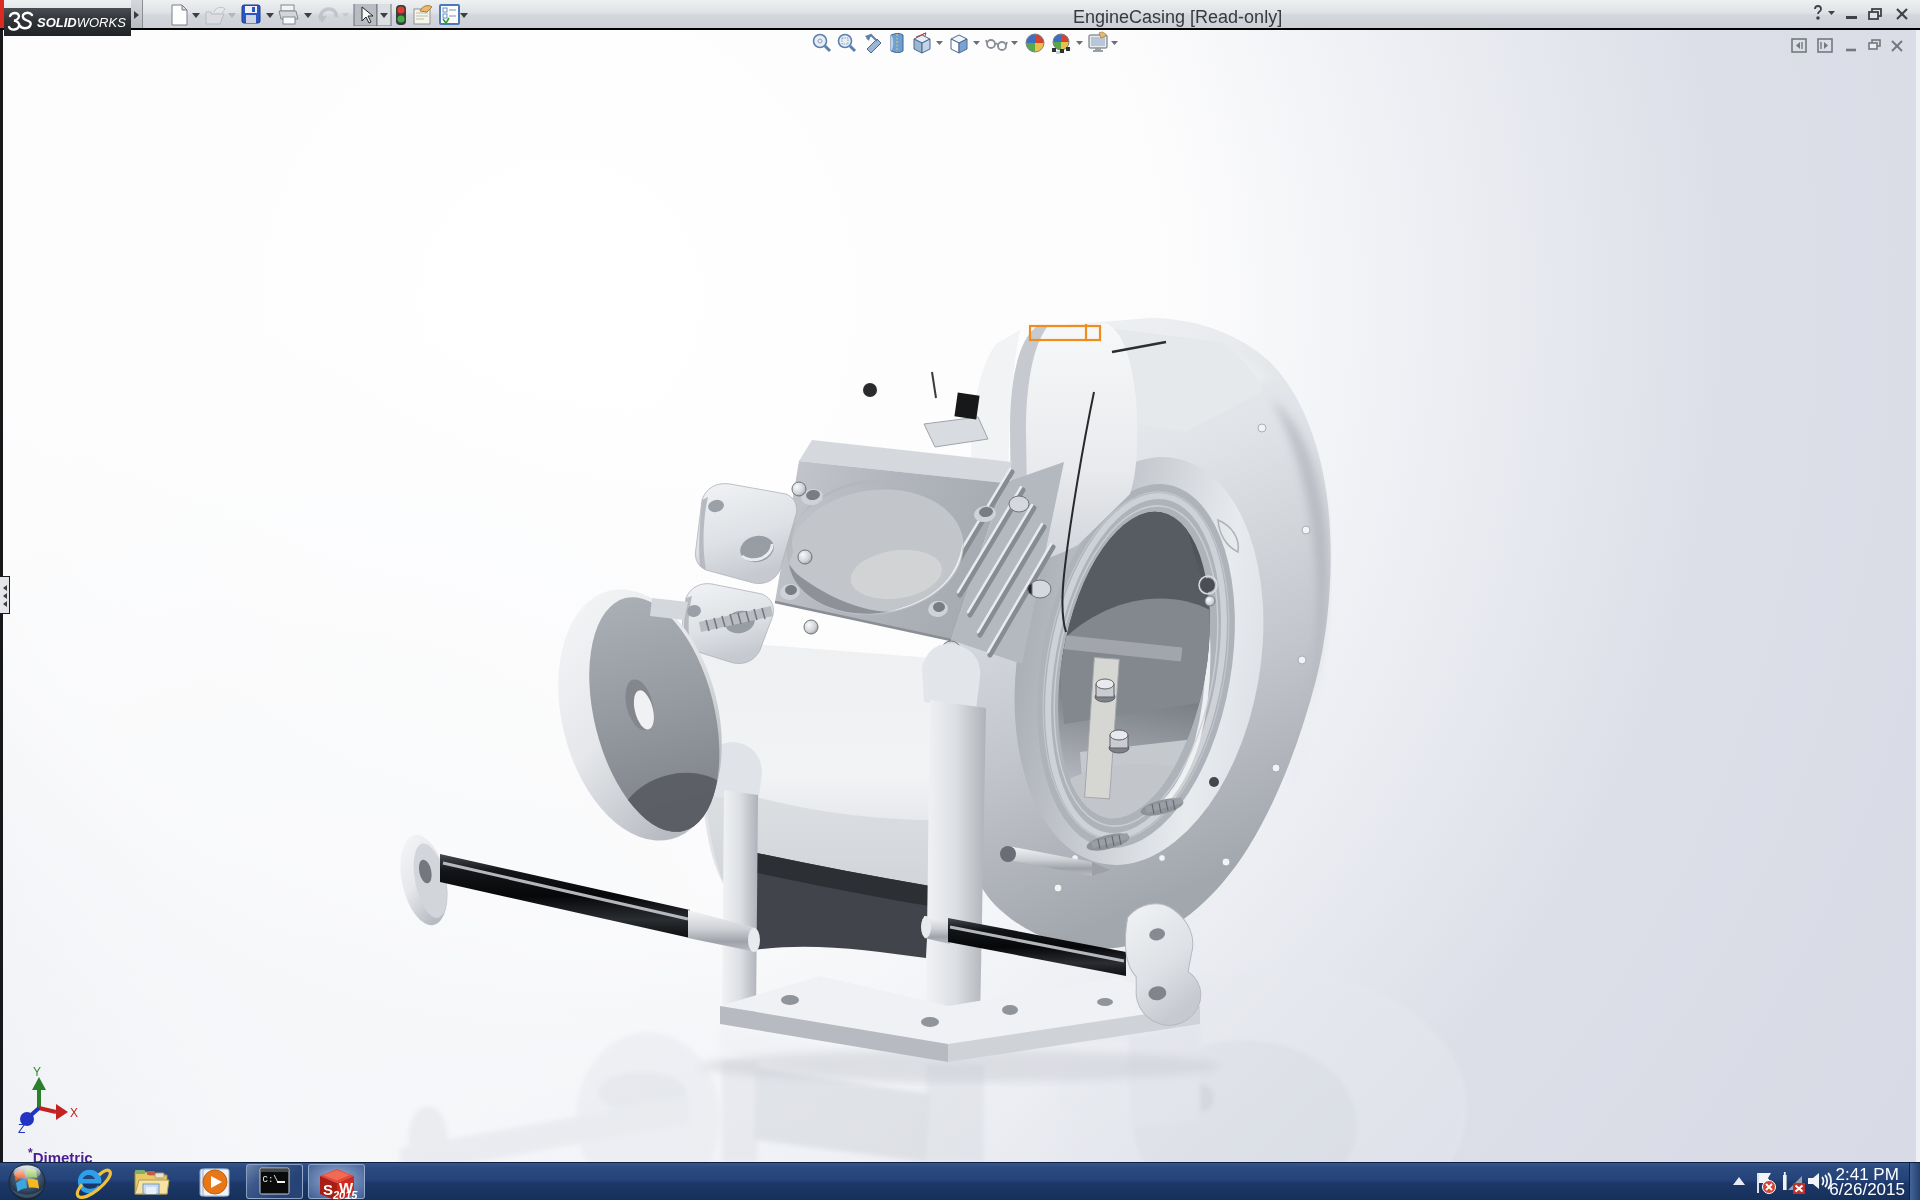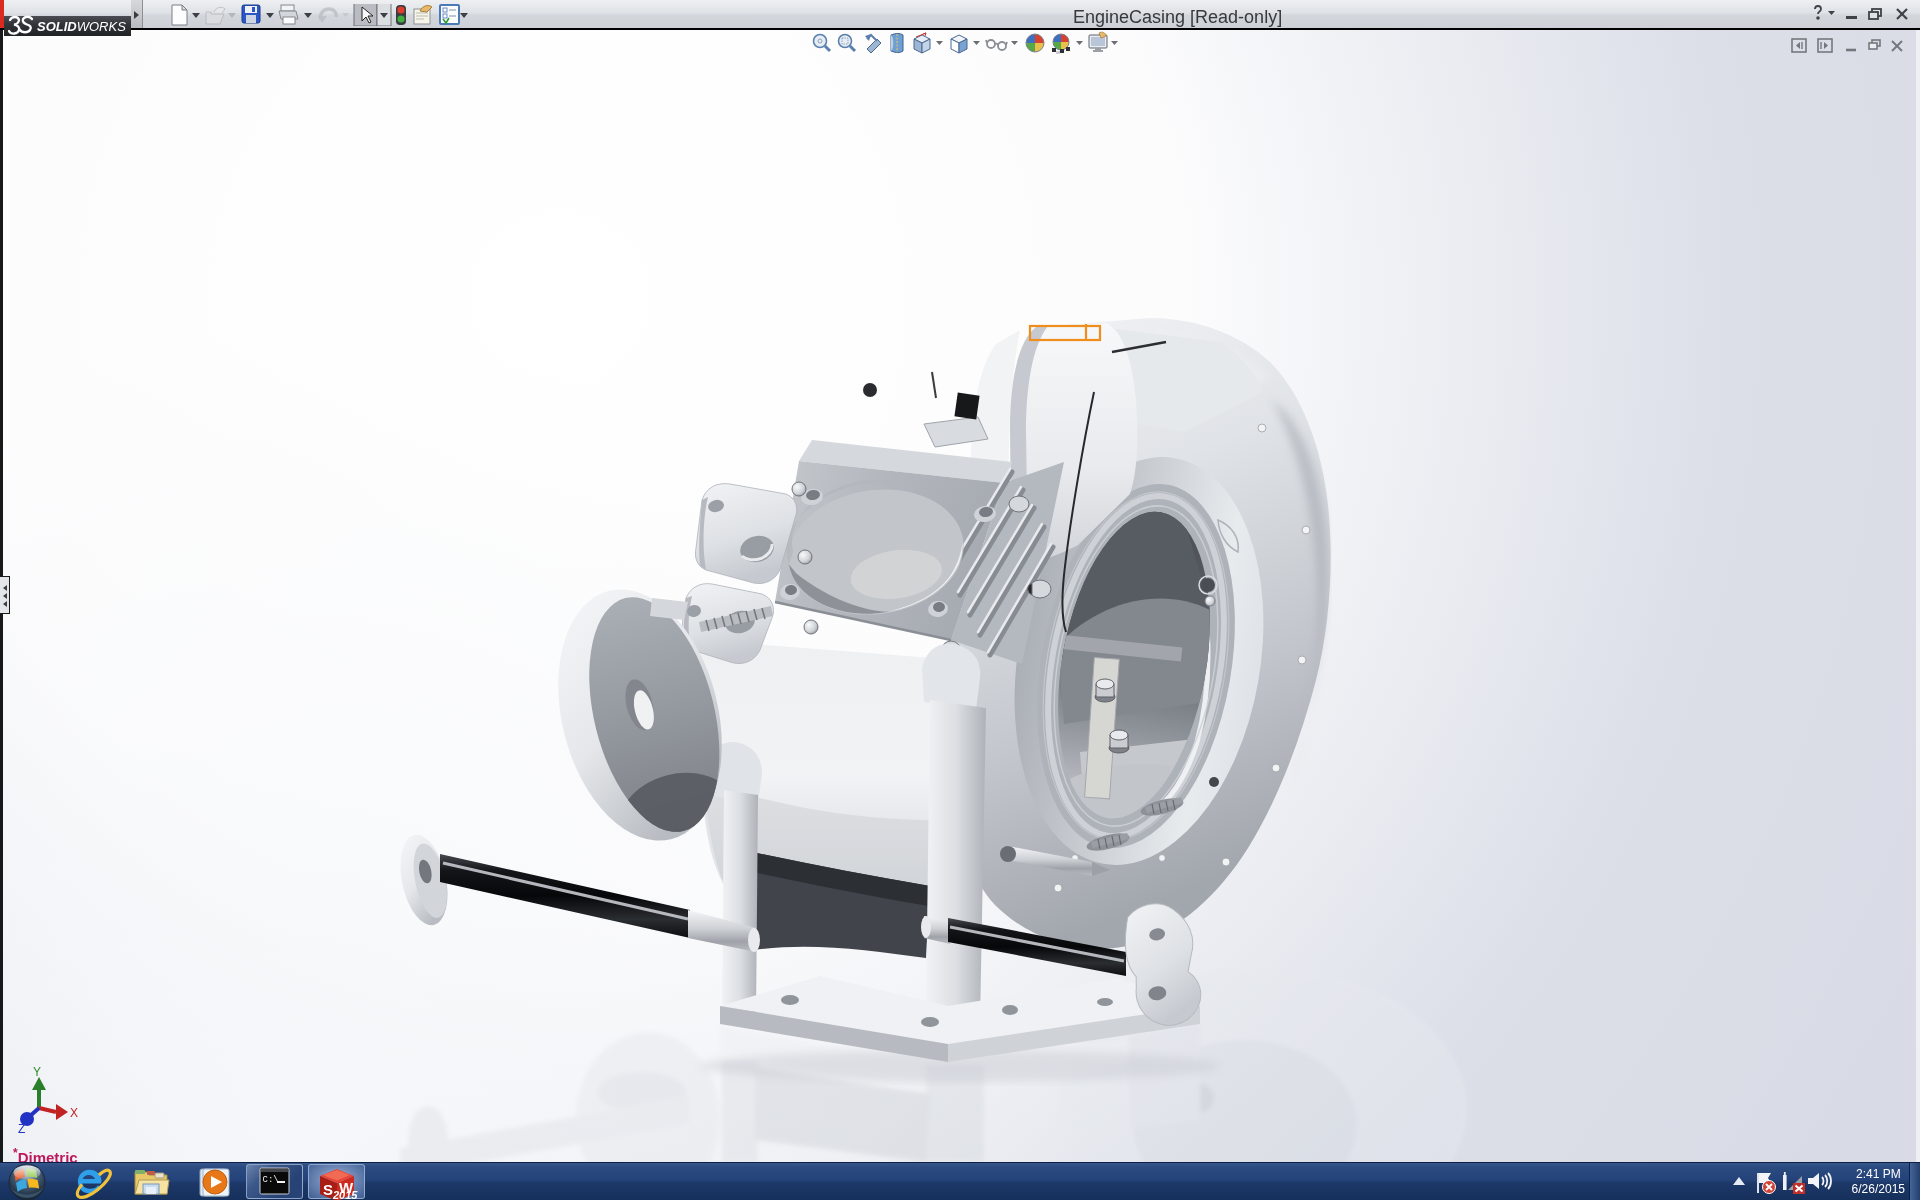--- a/index.html
+++ b/index.html
@@ -4,21 +4,21 @@
 <style>
   * { margin:0; padding:0; box-sizing:border-box; }
   html,body { width:1920px; height:1200px; overflow:hidden; font-family:"Liberation Sans", sans-serif; background:#fff; }
   #titlebar {
     position:absolute; left:0; top:0; width:1920px; height:30px;
     background:linear-gradient(#eef0f2 0%, #dfe2e6 45%, #d3d6db 55%, #cdd1d7 100%);
     border-bottom:2px solid #000;
   }
   #redstripe { position:absolute; left:0; top:0; width:4px; height:28px; background:#d92b1f; }
   #swlogo {
-    position:absolute; left:4px; top:16px; width:127px; height:20px;
+    position:absolute; left:4px; top:8px; width:127px; height:28px;
     background:linear-gradient(#4a4e53 0%, #323539 40%, #202225 100%);
     color:#fff; display:flex; align-items:center;
   }
   #swarrowbtn {
     position:absolute; left:131px; top:0; width:12px; height:28px;
     background:linear-gradient(#d6d8db, #b8bbc0);
     border-right:1px solid #8b8e93;
   }
   #swarrowbtn:after { content:""; position:absolute; left:3px; top:11px;
     border-left:5px solid #3a3d40; border-top:4px solid transparent; border-bottom:4px solid transparent; }
@@ -27,37 +27,37 @@
   #winbtns { position:absolute; right:2px; top:0; height:28px; }
   #viewport {
     position:absolute; left:0; top:30px; width:1920px; height:1132px;
     background:#e6e8ee;
   }
   #vpsvg { position:absolute; left:0; top:0; }
   #headsup { position:absolute; left:808px; top:1px; height:24px; }
   #docbtns { position:absolute; right:10px; top:6px; }
   #lefttab { position:absolute; left:0px; top:546px; width:10px; height:38px;
      background:#e3e5e8; border:1px solid #1a1a1a; border-left:none; }
-  #dimetric { position:absolute; left:13px; top:1116px; font-size:15px; color:#be185d; font-weight:bold; }
+  #dimetric { position:absolute; left:28px; top:1116px; font-size:15px; color:#4c1d95; font-weight:bold; }
   #dimetric sup { font-size:12px; }
   #taskbar {
     position:absolute; left:0; top:1162px; width:1920px; height:38px;
     background:linear-gradient(#35568c 0%, #2a4a80 12%, #24437a 45%, #1d3868 55%, #16305c 100%);
     border-top:1px solid #0d1f42;
   }
   .tbbtn { position:absolute; top:1px; width:57px; height:35px; border-radius:3px;
     border:1px solid rgba(170,190,220,0.75); }
   #cmdbtn { left:246px;
     background:linear-gradient(135deg, rgba(160,180,210,0.55) 0%, rgba(90,115,160,0.35) 30%, rgba(25,45,90,0.25) 70%);
     background-color:#2c4a7e; }
   #swbtn { left:308px;
     background:radial-gradient(ellipse at 50% 45%, rgba(235,240,250,0.85) 0%, rgba(160,180,215,0.55) 45%, rgba(70,100,150,0.35) 100%);
     background-color:#3a5a92; }
   #tray { position:absolute; right:85px; top:0; height:38px; color:#fff; }
-  #clock { position:absolute; right:15px; top:4px; text-align:center; color:#fff; font-size:12px; line-height:15px; }
+  #clock { position:absolute; right:15px; top:4px; text-align:center; color:#fff; font-size:17px; line-height:15px; }
   #showdesk { position:absolute; right:0; top:0; width:11px; height:38px;
     background:linear-gradient(90deg, #45659a, #243f6e); border-left:1px solid #0d1f42; }
 </style>
 </head>
 <body>
 
 <div id="viewport">
   <svg id="vpsvg" width="1920" height="1132" viewBox="0 30 1920 1132" xmlns="http://www.w3.org/2000/svg">
   <defs>
     <radialGradient id="bgr" gradientUnits="userSpaceOnUse" cx="560" cy="300" r="1560">

